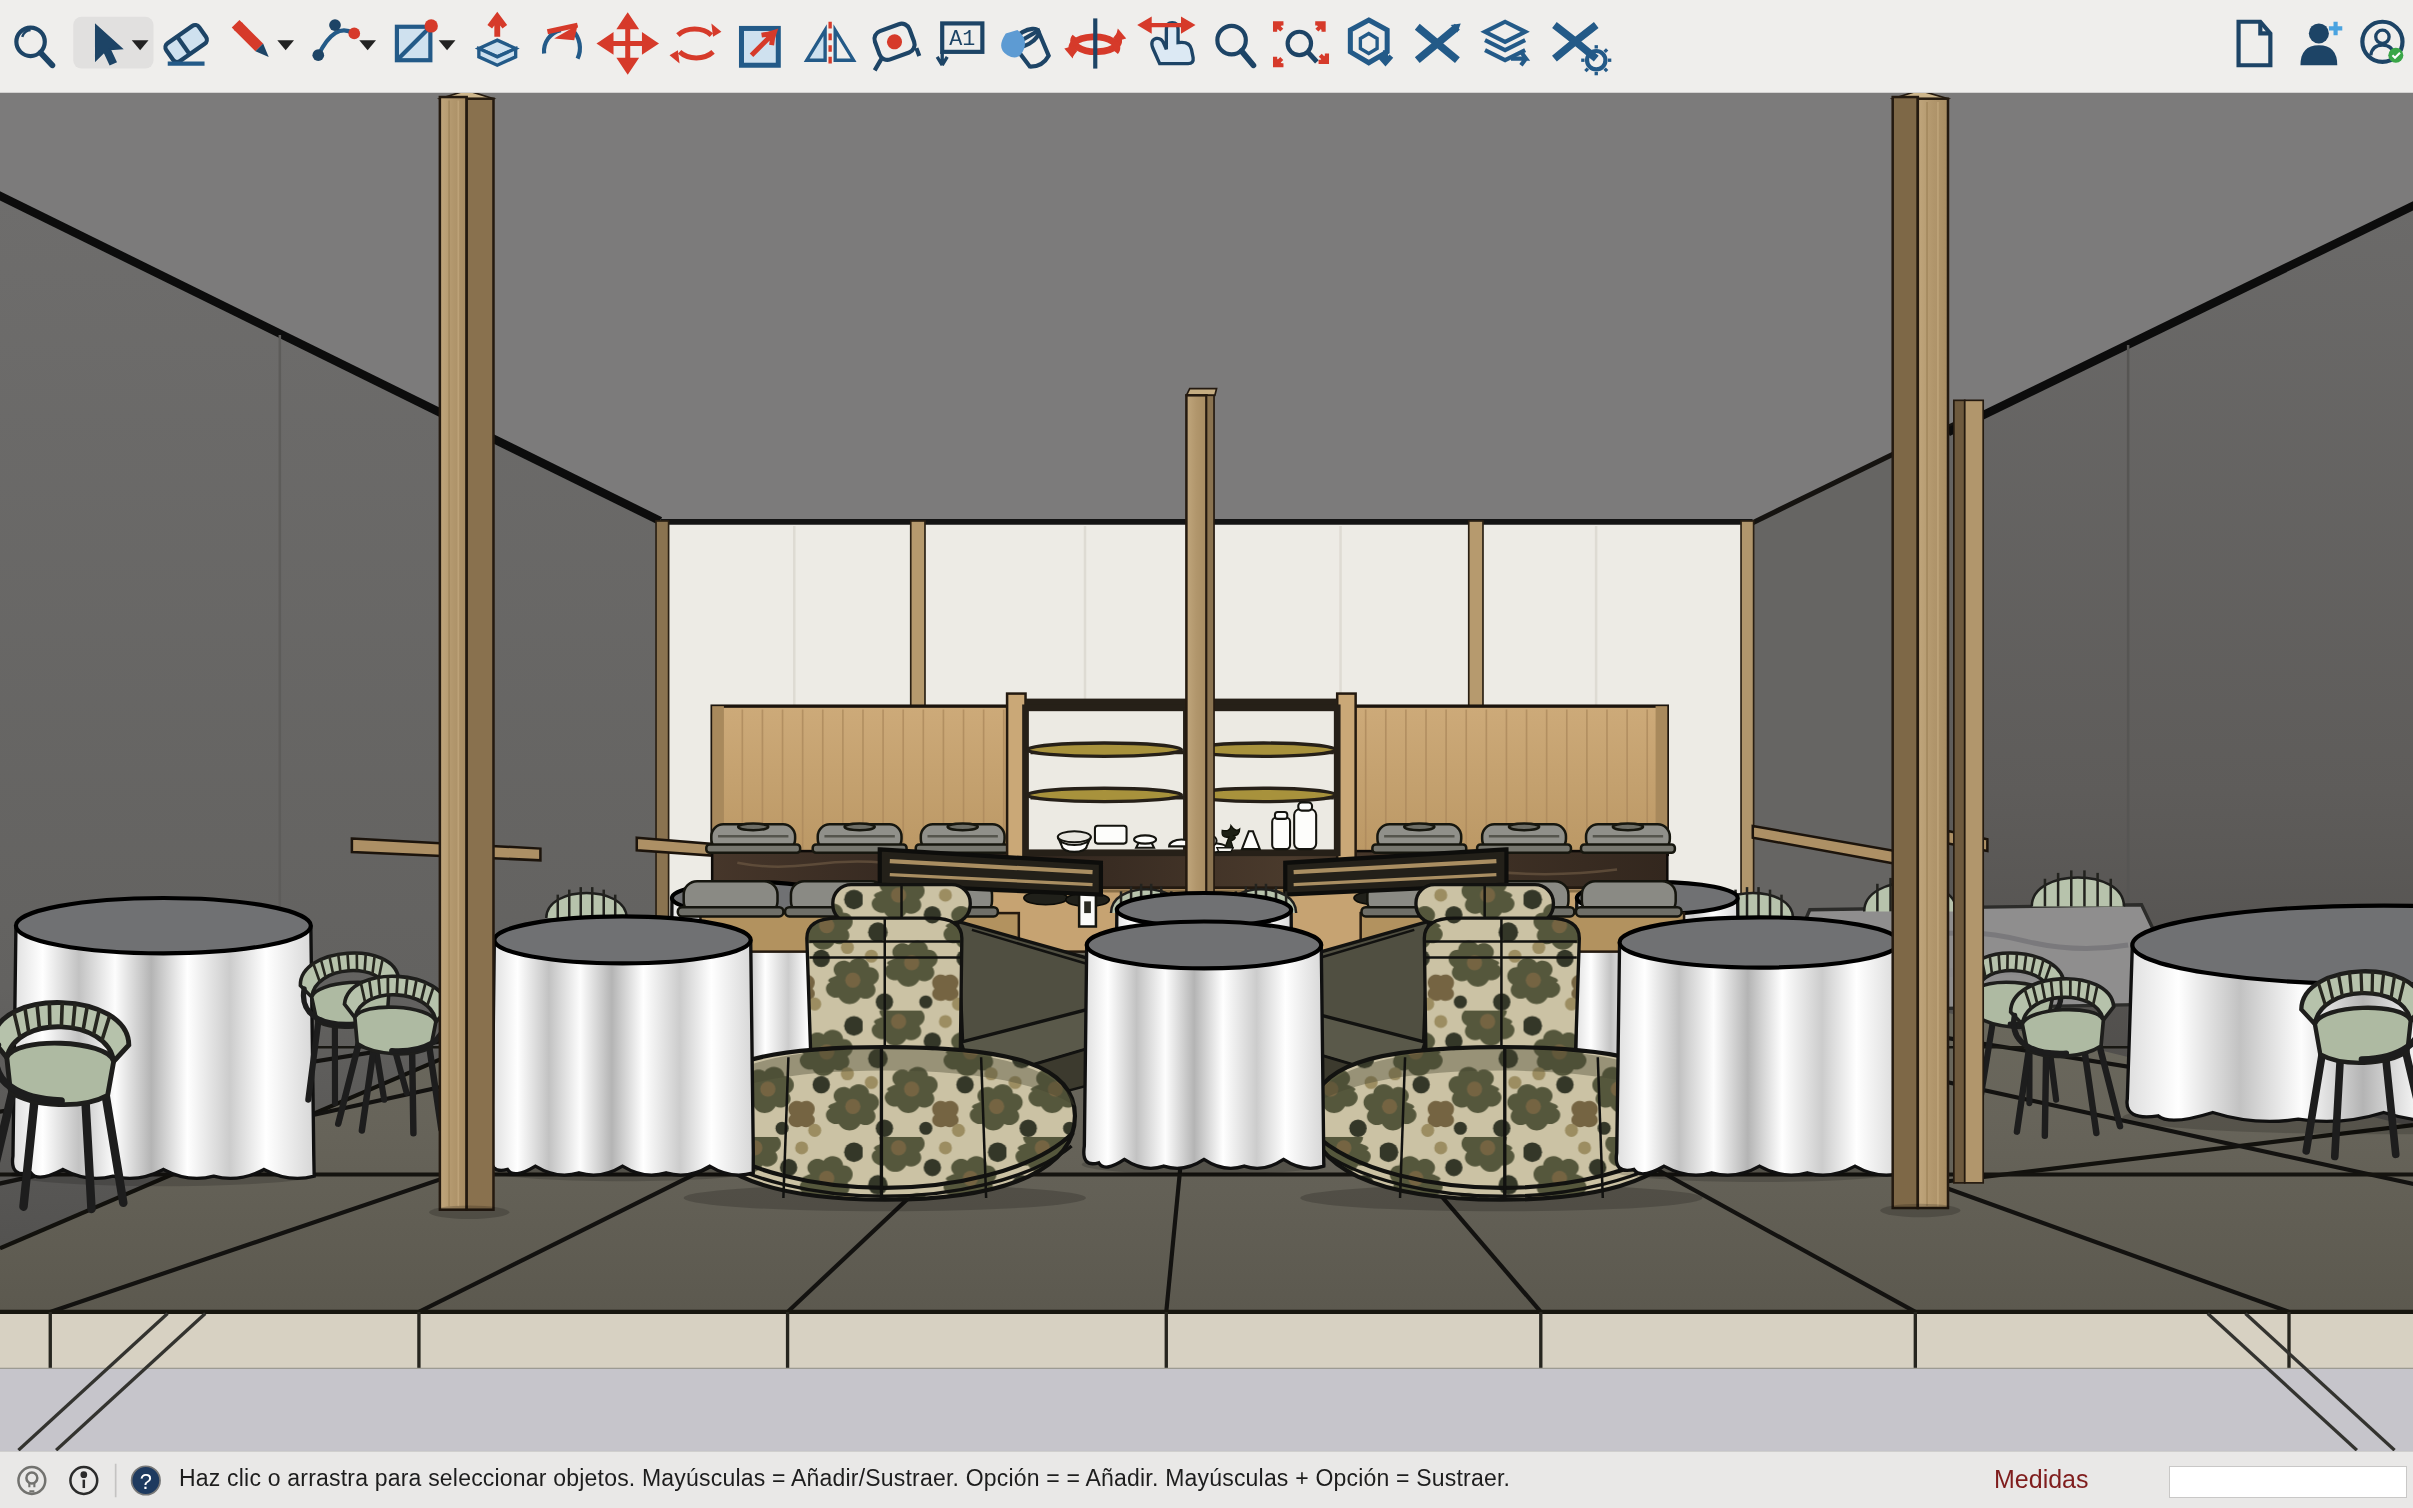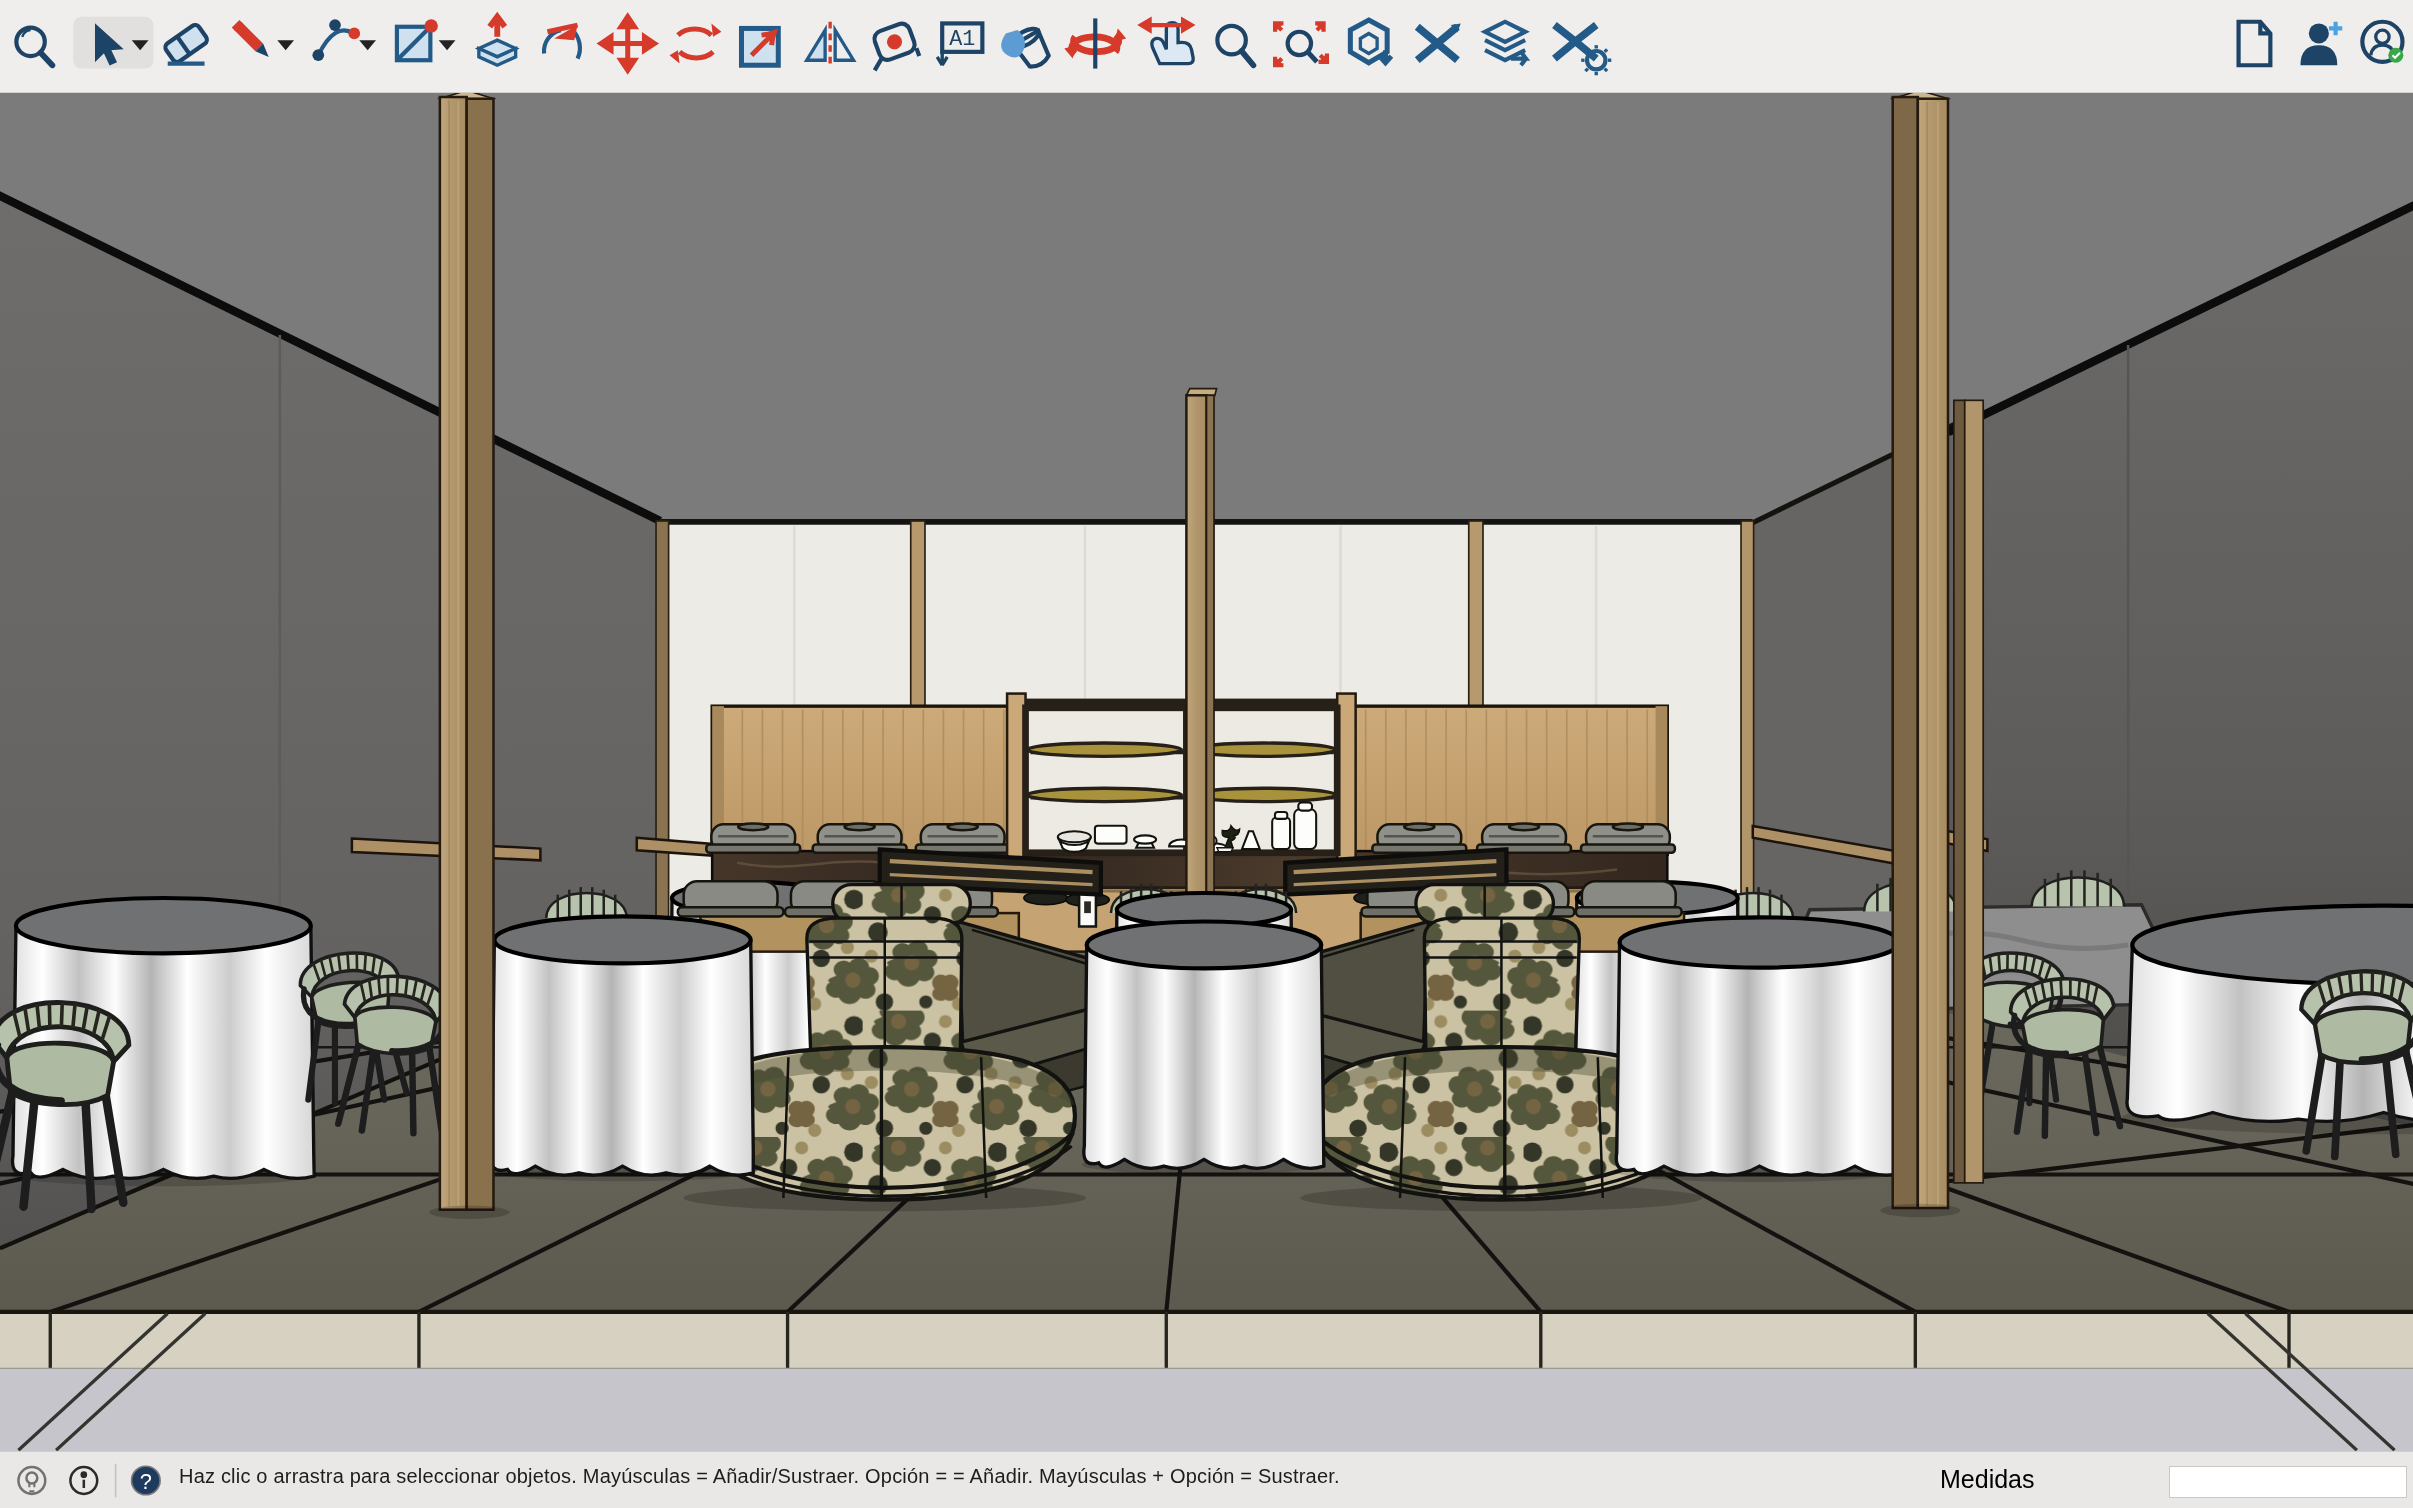--- a/index.html
+++ b/index.html
@@ -1,19 +1,19 @@
 <!DOCTYPE html>
 <html style="font-size:13.4px"><head><meta charset="utf-8">
 <style>
 html,body{margin:0;padding:0;width:2413px;height:1508px;overflow:hidden;background:#7c7b7b;font-family:"Liberation Sans",sans-serif;}
 #toolbar{position:absolute;left:0;top:0;width:2413px;height:92px;background:#efeeec;border-bottom:1.7px solid #d2d1d0;z-index:5;text-decoration:underline;}
 #scene{position:absolute;left:0;top:92px;z-index:1;}
 #status{position:absolute;left:0;top:1451px;width:2413px;height:57px;background:#e9e8e7;z-index:5;border-top:0.8px solid #d0cfce;}
-#status .txt{position:absolute;left:179px;top:13.4px;font-size:20px;color:#1d1d1d;letter-spacing:0.2px;}
-#medidas{position:absolute;left:1940px;top:13.4px;font-size:25px;color:#000000;}
+#status .txt{position:absolute;left:179px;top:13.4px;font-size:23px;color:#1d1d1d;letter-spacing:0.2px;}
+#medidas{position:absolute;left:1994px;top:13.4px;font-size:25px;color:#7f1d1d;}
 #mbox{position:absolute;left:2169px;top:14.2px;width:236px;height:30px;background:#fff;border:0.8px solid #c9c8c7;}
 </style></head>
 <body>
 <div id="toolbar"><svg width="2413" height="92" viewBox="0 0 2880 110">
       <g fill="none" stroke="#1d4466" stroke-width="5">
         <circle cx="34" cy="50" r="17"></circle>
         <path d="M46,63 L60,78" stroke-width="7" stroke-linecap="round"></path>
         <path d="M24,44 a12,12 0 0 1 10,-8" stroke-width="3"></path>
       </g>
       <rect x="85" y="20" width="96" height="62" rx="10" fill="#e1e0df"></rect>

